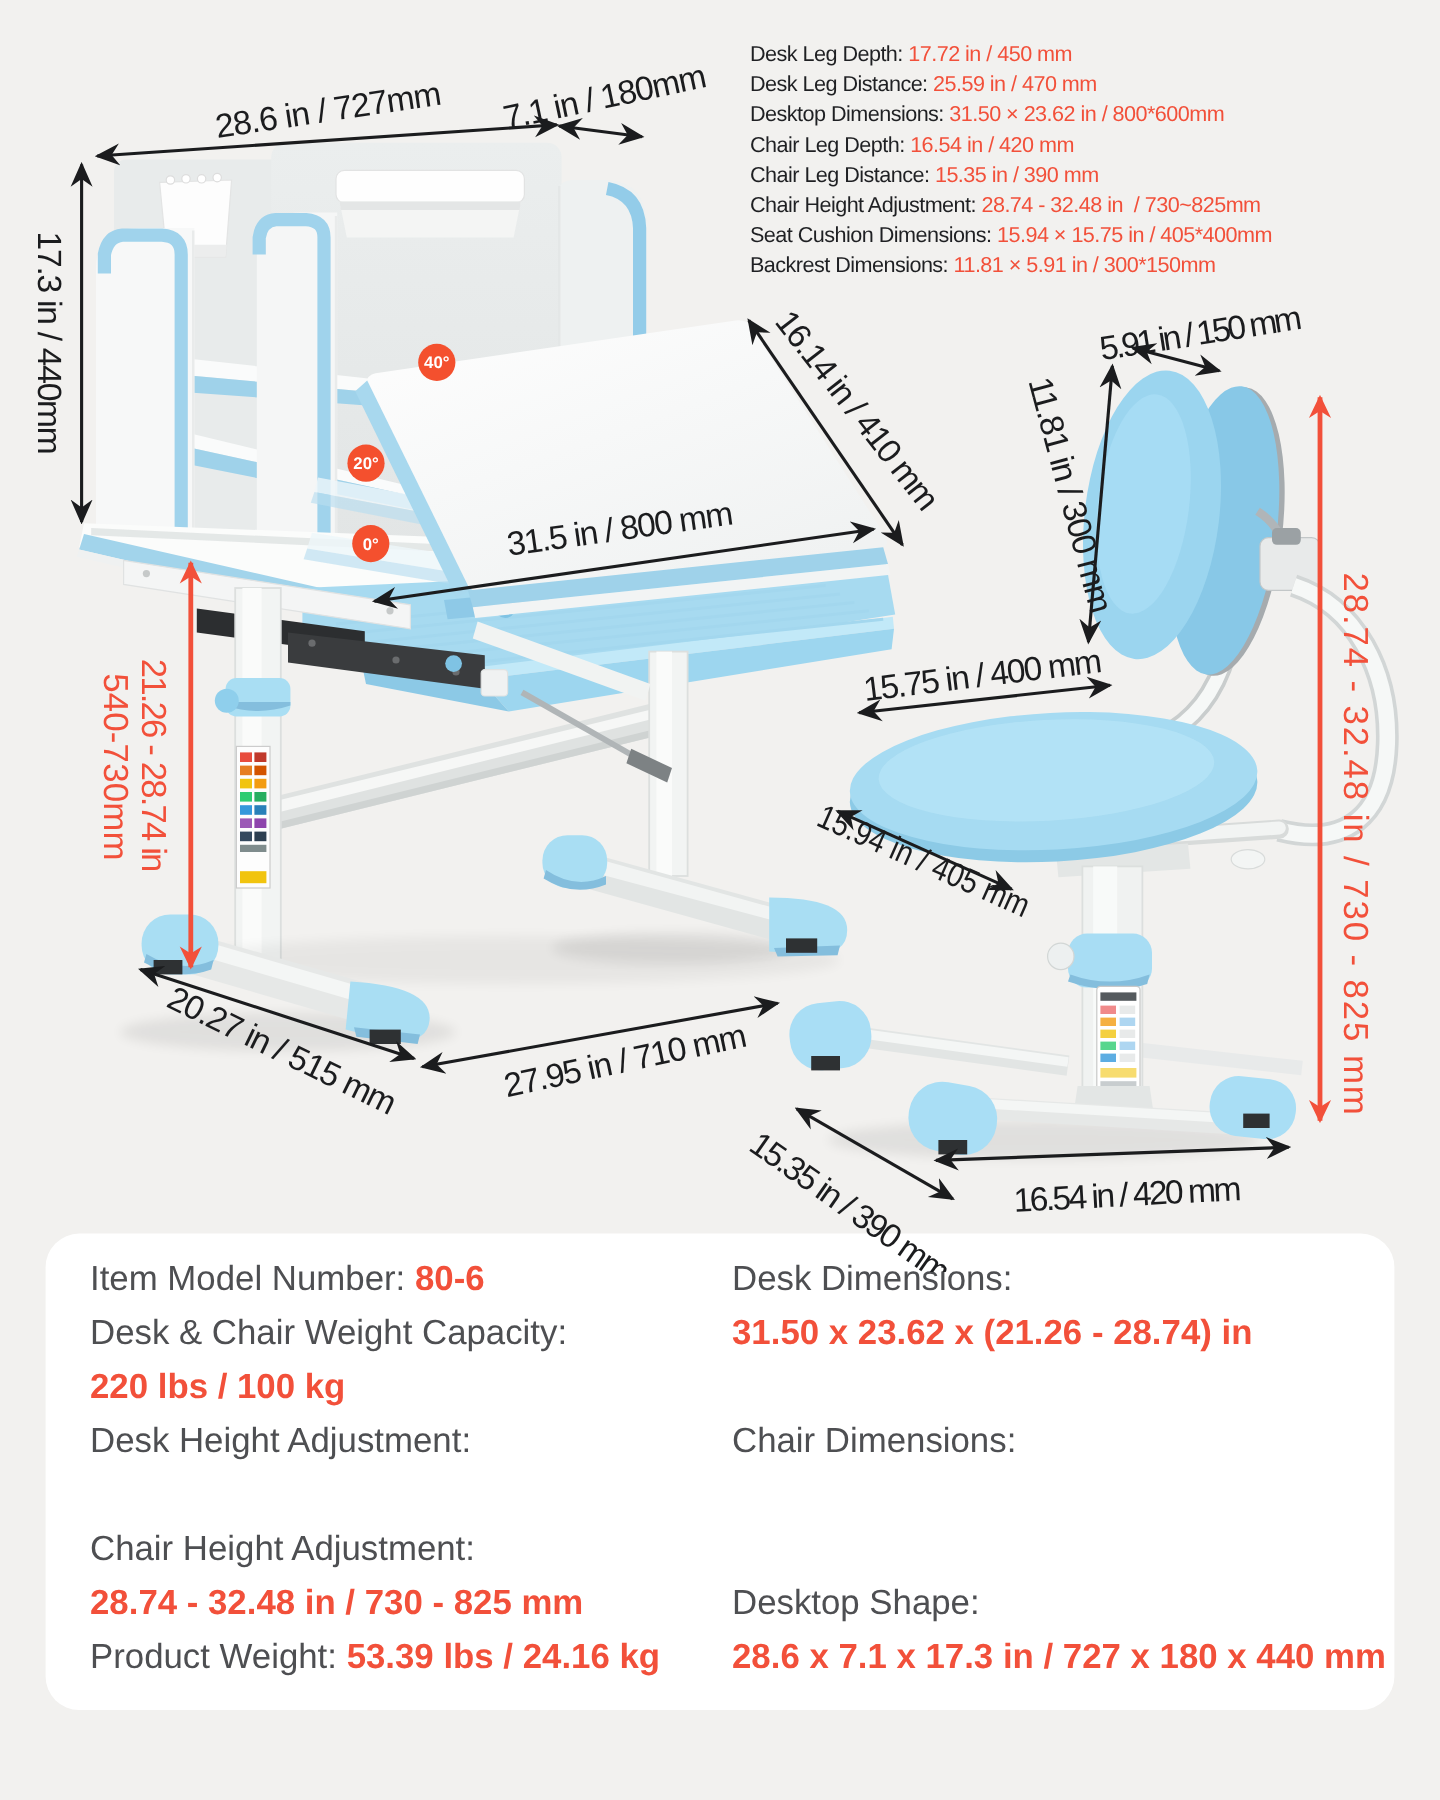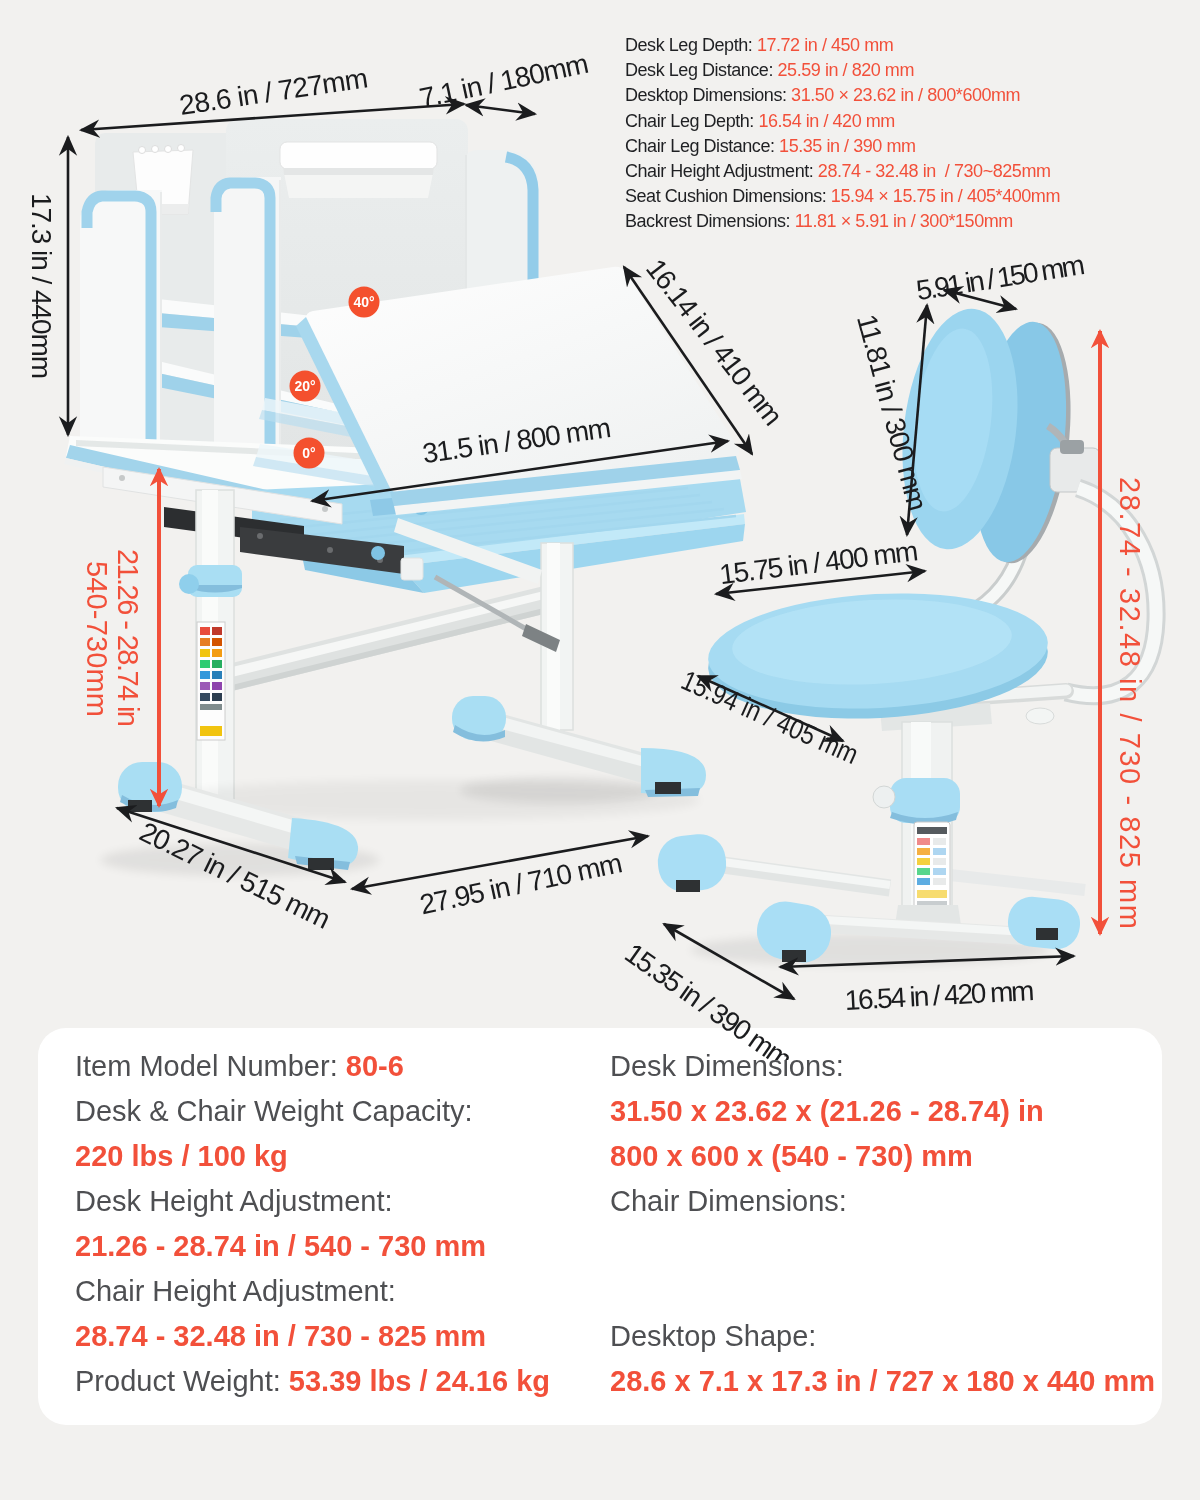--- a/index.html
+++ b/index.html
@@ -277,44 +277,44 @@
 </g>
 <g font-family="Liberation Sans,sans-serif" font-size="29" fill="#f2503a" text-anchor="middle" lengthAdjust="spacingAndGlyphs">
   <text x="118" y="638" transform="rotate(90 118 638)" textLength="178">21.26 - 28.74 in</text>
   <text x="87" y="639" transform="rotate(90 87 639)" textLength="156">540-730mm</text>
   <text x="1120" y="703" transform="rotate(90 1120 703)" textLength="452">28.74 - 32.48 in / 730 - 825 mm</text>
 </g>
 </svg>
 
 <div class="specs">
   Desk Leg Depth: <b>17.72 in / 450 mm</b><br>
-  Desk Leg Distance: <b>25.59 in / 820 mm</b><br>
+  Desk Leg Distance: <b>25.59 in / 470 mm</b><br>
   Desktop Dimensions: <b>31.50 × 23.62 in / 800*600mm</b><br>
   Chair Leg Depth: <b>16.54 in / 420 mm</b><br>
   Chair Leg Distance: <b>15.35 in / 390 mm</b><br>
   Chair Height Adjustment: <b>28.74 - 32.48 in&nbsp; / 730~825mm</b><br>
   Seat Cushion Dimensions: <b>15.94 × 15.75 in / 405*400mm</b><br>
   Backrest Dimensions: <b>11.81 × 5.91 in / 300*150mm</b>
 </div>
 
 <div class="card">
   <div class="col colL">
     Item Model Number: <b>80-6</b><br>
     Desk &amp; Chair Weight Capacity:<br>
     <b>220 lbs / 100 kg</b><br>
     Desk Height Adjustment:<br>
-    <b>21.26 - 28.74 in / 540 - 730 mm</b><br>
+    <br>
     Chair Height Adjustment:<br>
     <b>28.74 - 32.48 in / 730 - 825 mm</b><br>
     Product Weight: <b>53.39 lbs / 24.16 kg</b>
   </div>
   <div class="col colR">
     Desk Dimensions:<br>
     <b>31.50 x 23.62 x (21.26 - 28.74) in</b><br>
-    <b>800 x 600 x (540 - 730) mm</b><br>
+    <br>
     Chair Dimensions:<br>
     <br>
     <br>
     Desktop Shape:<br>
     <b>28.6 x 7.1 x 17.3 in / 727 x 180 x 440 mm</b>
   </div>
 </div>
 </div>
 
 </body></html>

